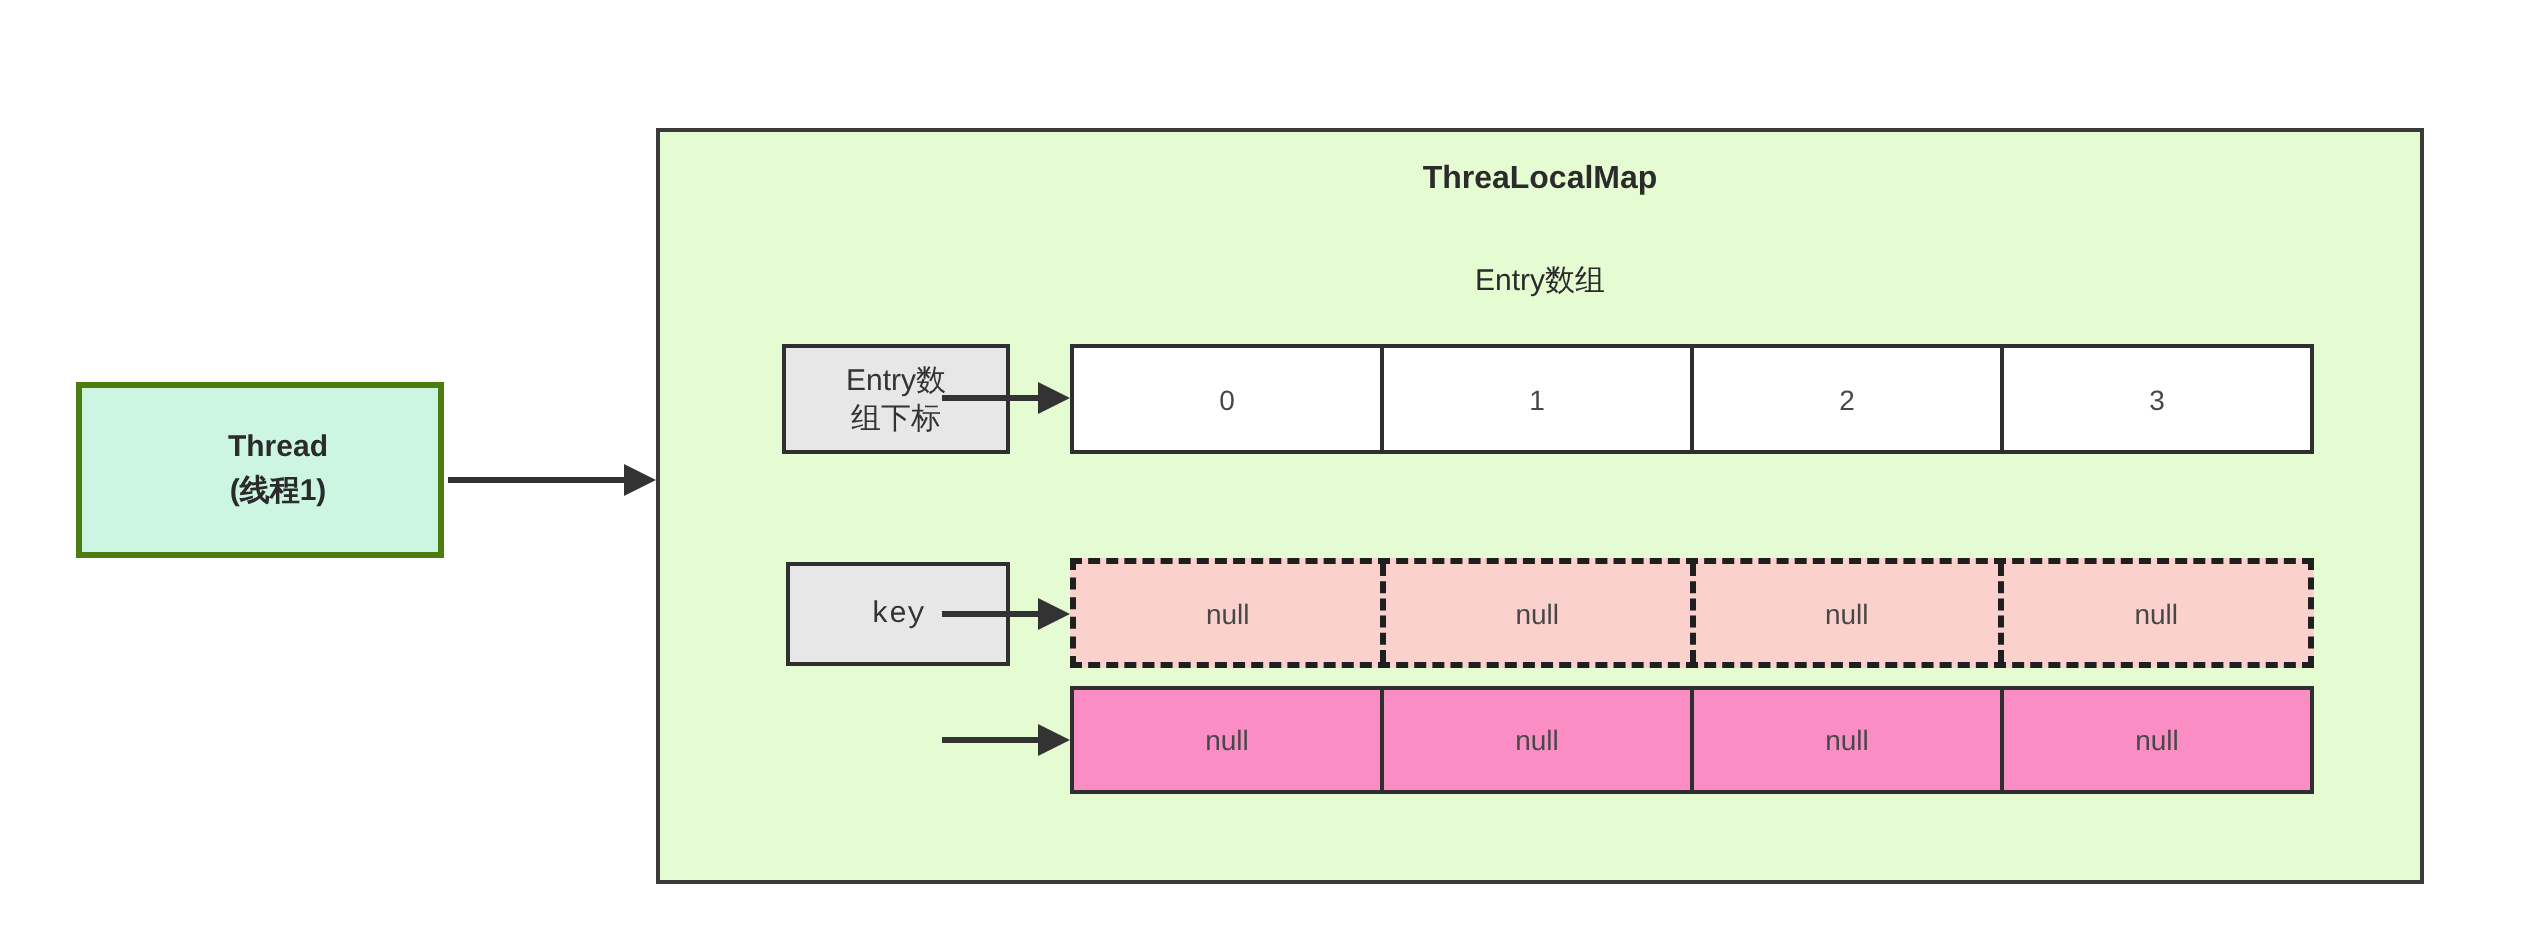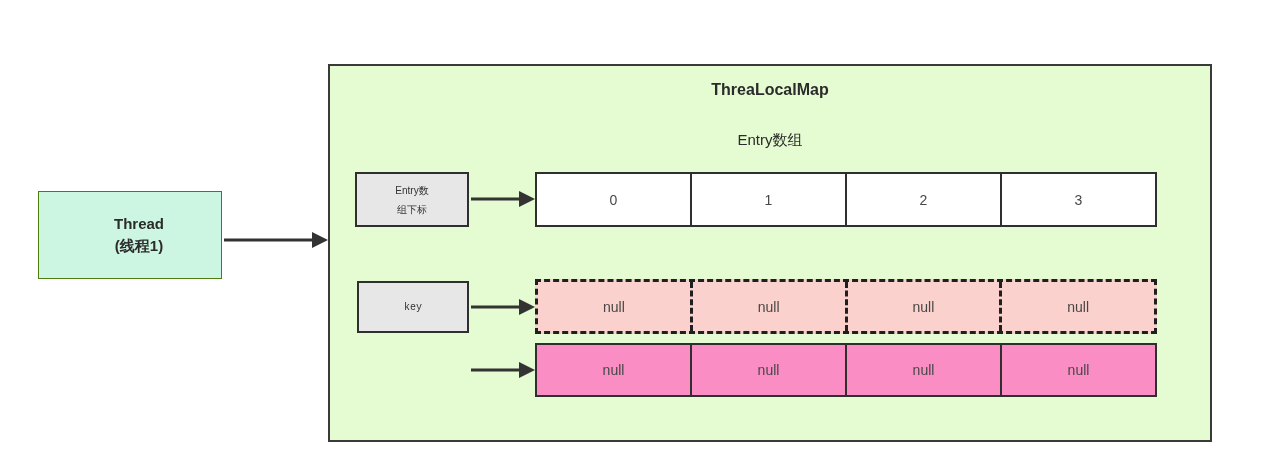--- a/index.html
+++ b/index.html
@@ -13,21 +13,21 @@
   }
   html,body{margin:0;padding:0;background:#ffffff;}
   body{font-family:"Liberation Sans","DejaVu Sans",sans-serif;color:#333;}
   .canvas{
     position:relative;width:1274px;height:465px;background:#ffffff;overflow:hidden;
   }
 
   
   .thread-box{
     position:absolute;left:38px;top:191px;width:184px;height:88px;
-    box-sizing:border-box;background:var(--thread-bg);border:1px solid #4d7c0f;
+    box-sizing:border-box;background:var(--thread-bg);border:3px solid #4d7c0f;
     display:flex;flex-direction:column;align-items:center;justify-content:center;
     font-size:15px;font-weight:bold;line-height:22px;color:#2b2b2b;text-align:center;padding-left:18px;
   }
 
   
   .map-container{
     position:absolute;left:328px;top:64px;width:884px;height:378px;
     box-sizing:border-box;background:var(--map-bg);border:2px solid #3a3a3a;
   }
   .map-title{
@@ -37,21 +37,21 @@
   .map-subtitle{
     position:absolute;left:0;top:65px;width:100%;text-align:center;
     font-size:15px;font-weight:normal;color:#2b2b2b;
   }
 
   
   .label-box{
     position:absolute;box-sizing:border-box;background:var(--label-bg);
     border:2px solid var(--border);
     display:flex;flex-direction:column;align-items:center;justify-content:center;
-    font-size:10px;line-height:19px;color:#333;text-align:center;
+    font-size:15px;line-height:19px;color:#333;text-align:center;margin-left:36px;
   }
   .index-label{left:25px;top:106px;width:114px;height:55px;}
   .key-label{left:27px;top:215px;width:112px;height:52px;font-family:Liberation Mono, monospace;}
   .value-label{left:27px;top:278px;width:112px;height:52px;}
 
   
   .row{
     position:absolute;left:205px;width:622px;box-sizing:border-box;
     display:flex;align-items:stretch;
   }

